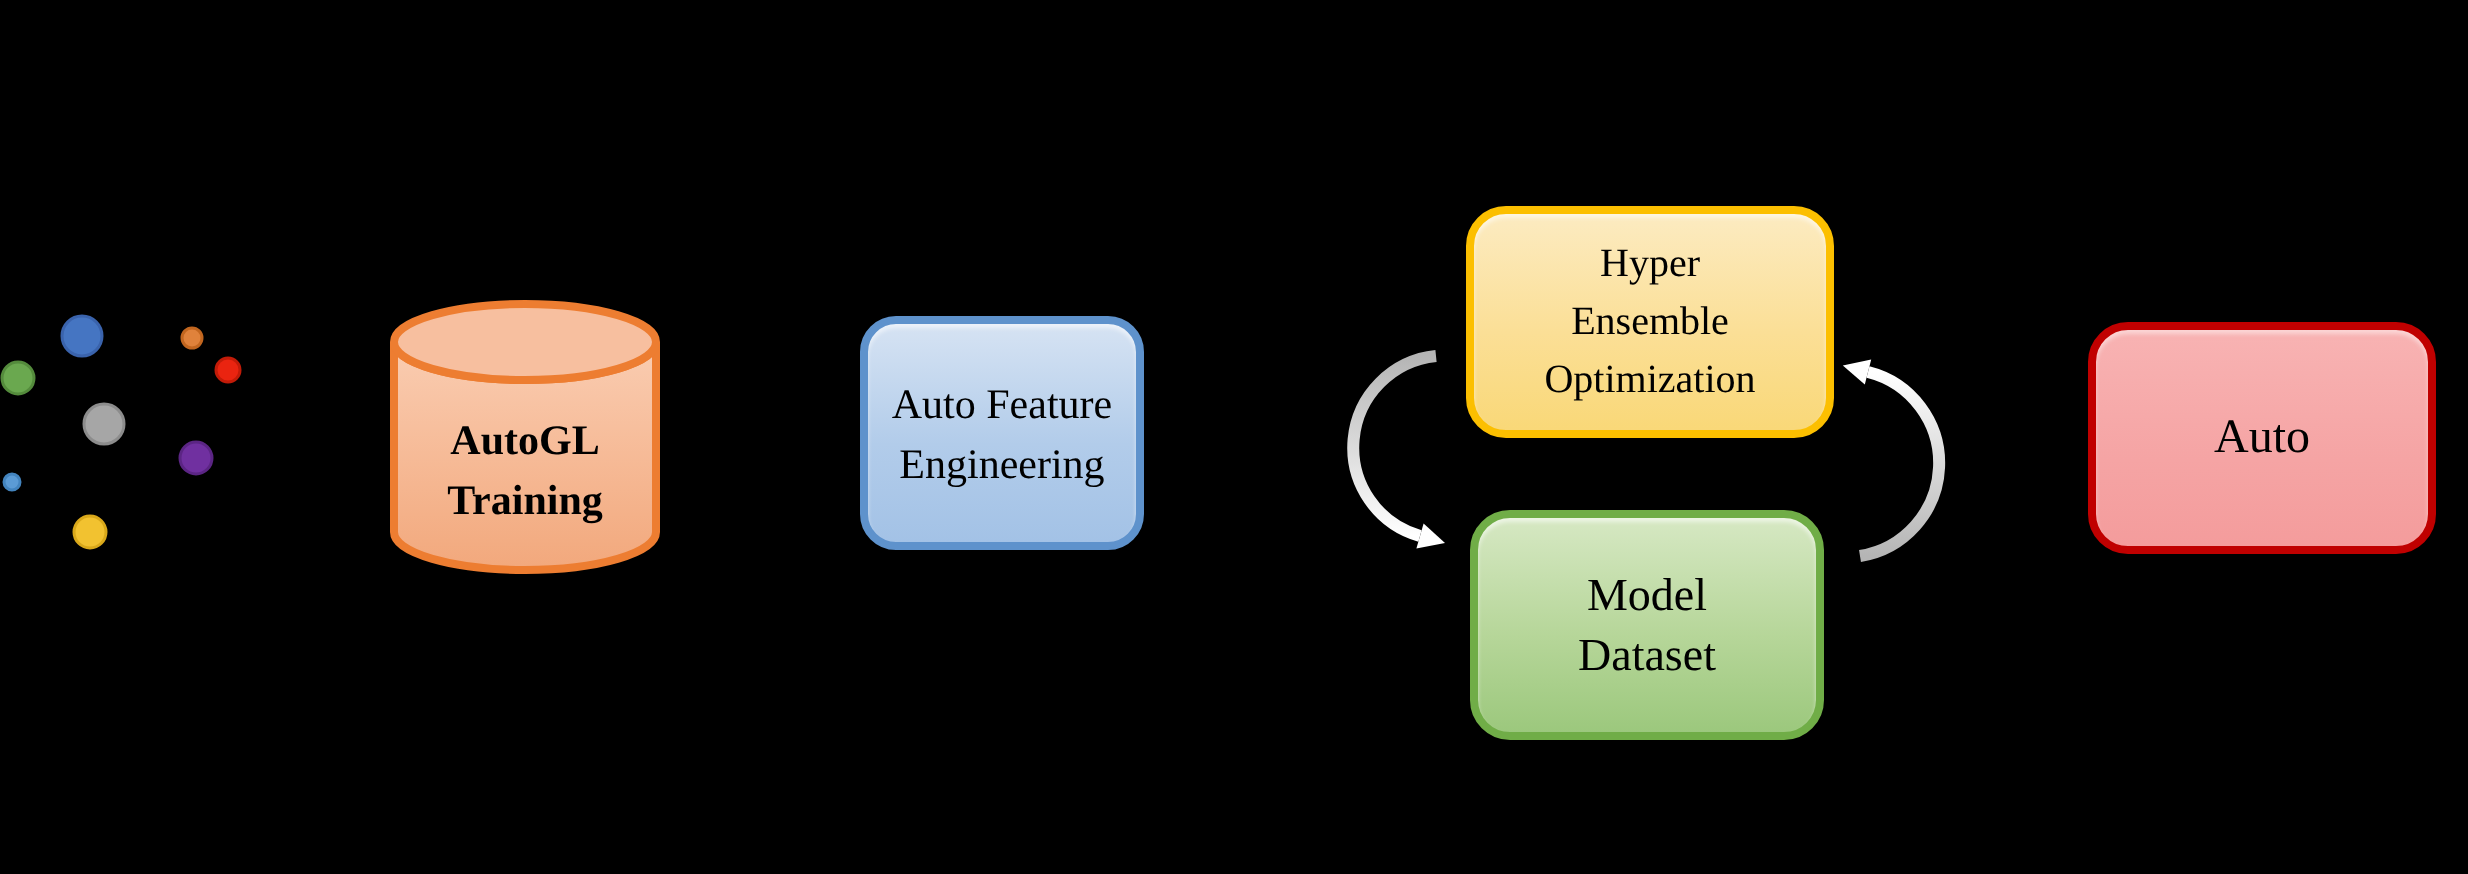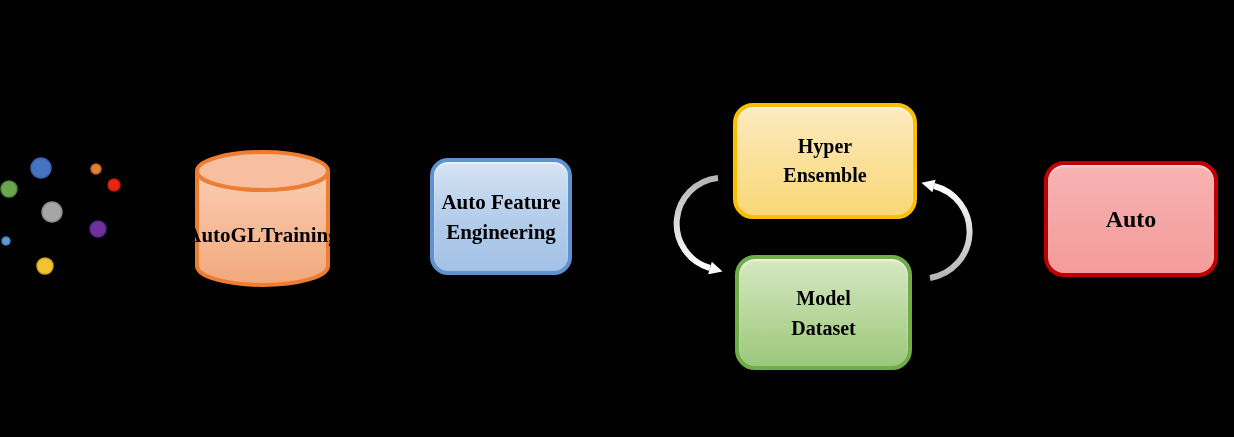--- a/index.html
+++ b/index.html
@@ -1,40 +1,40 @@
 <!DOCTYPE html>
 <html><head>
 <meta charset="utf-8">
 <style>
   html,body{margin:0;padding:0;background:#000;}
   #canvas{position:relative;width:1234px;height:437px;background:#000000;overflow:hidden;
           font-family:"Liberation Serif","DejaVu Serif",serif;}
   .abs{position:absolute;}
   .box{box-sizing:border-box;display:flex;flex-direction:column;align-items:center;justify-content:center;
-       text-align:center;color:#000;font-weight:700;}
+       text-align:center;color:#000;font-weight:400;}
   .box .line{display:block;}
   
   #feature-box{left:430px;top:158px;width:142px;height:117px;border:4px solid #5E92CC;border-radius:18px;
        background:linear-gradient(180deg,#D6E3F3 0%,#B2CCEA 55%,#A3C2E6 100%);
        font-size:21px;line-height:30px;box-shadow:inset 0 2px 2px rgba(255,255,255,.55);}
   
   #hpo-box{left:733px;top:103px;width:184px;height:116px;border:4px solid #FCBF00;border-radius:20px;
        background:linear-gradient(180deg,#FCEBC1 0%,#FBDF96 55%,#F9D878 100%);
        font-size:20px;line-height:29px;box-shadow:inset 0 2px 2px rgba(255,255,255,.55);}
   
   #training-box{left:735px;top:255px;width:177px;height:115px;border:4px solid #70AD47;border-radius:20px;
        background:linear-gradient(180deg,#D6E8C3 0%,#B6D699 55%,#9CC87D 100%);
-       font-size:20px;line-height:30px;box-shadow:inset 0 2px 2px rgba(255,255,255,.55);}
+       font-size:23px;line-height:30px;box-shadow:inset 0 2px 2px rgba(255,255,255,.55);}
   
   #ensemble-box{left:1044px;top:161px;width:174px;height:116px;border:4px solid #C00000;border-radius:20px;
        background:linear-gradient(180deg,#F8B3B3 0%,#F5A4A4 60%,#F49C9C 100%);
        font-size:24px;line-height:30px;box-shadow:inset 0 2px 2px rgba(255,255,255,.45);}
   
   #dataset{left:195px;top:150px;width:135px;height:137px;}
-  #dataset .cyl-label{position:absolute;left:0;top:40px;width:135px;height:90px;display:flex;flex-direction:row;
+  #dataset .cyl-label{position:absolute;left:0;top:40px;width:135px;height:90px;display:flex;flex-direction:column;
        align-items:center;justify-content:center;text-align:center;font-size:21px;line-height:30px;font-weight:700;color:#000;}
   
   #graph-icon{left:0px;top:148px;width:130px;height:130px;}
   
   #cycle-arrows{left:660px;top:160px;width:330px;height:130px;}
 </style>
 </head>
 <body>
 
 <div id="canvas">
@@ -70,20 +70,21 @@
   </div>
 
   <div id="feature-box" class="abs box">
     <span class="line">Auto Feature</span>
     <span class="line">Engineering</span>
   </div>
 
   <div id="hpo-box" class="abs box">
     <span class="line">Hyper</span>
     <span class="line">Ensemble</span>
+    <span class="line">Optimization</span>
   </div>
 
   <div id="training-box" class="abs box">
     <span class="line">Model</span>
     <span class="line">Dataset</span>
   </div>
 
   <svg id="cycle-arrows" class="abs" viewBox="0 0 330 130" xmlns="http://www.w3.org/2000/svg">
     <defs>
       <linearGradient id="leftArcGrad" gradientUnits="userSpaceOnUse" x1="54" y1="18" x2="54" y2="108">

